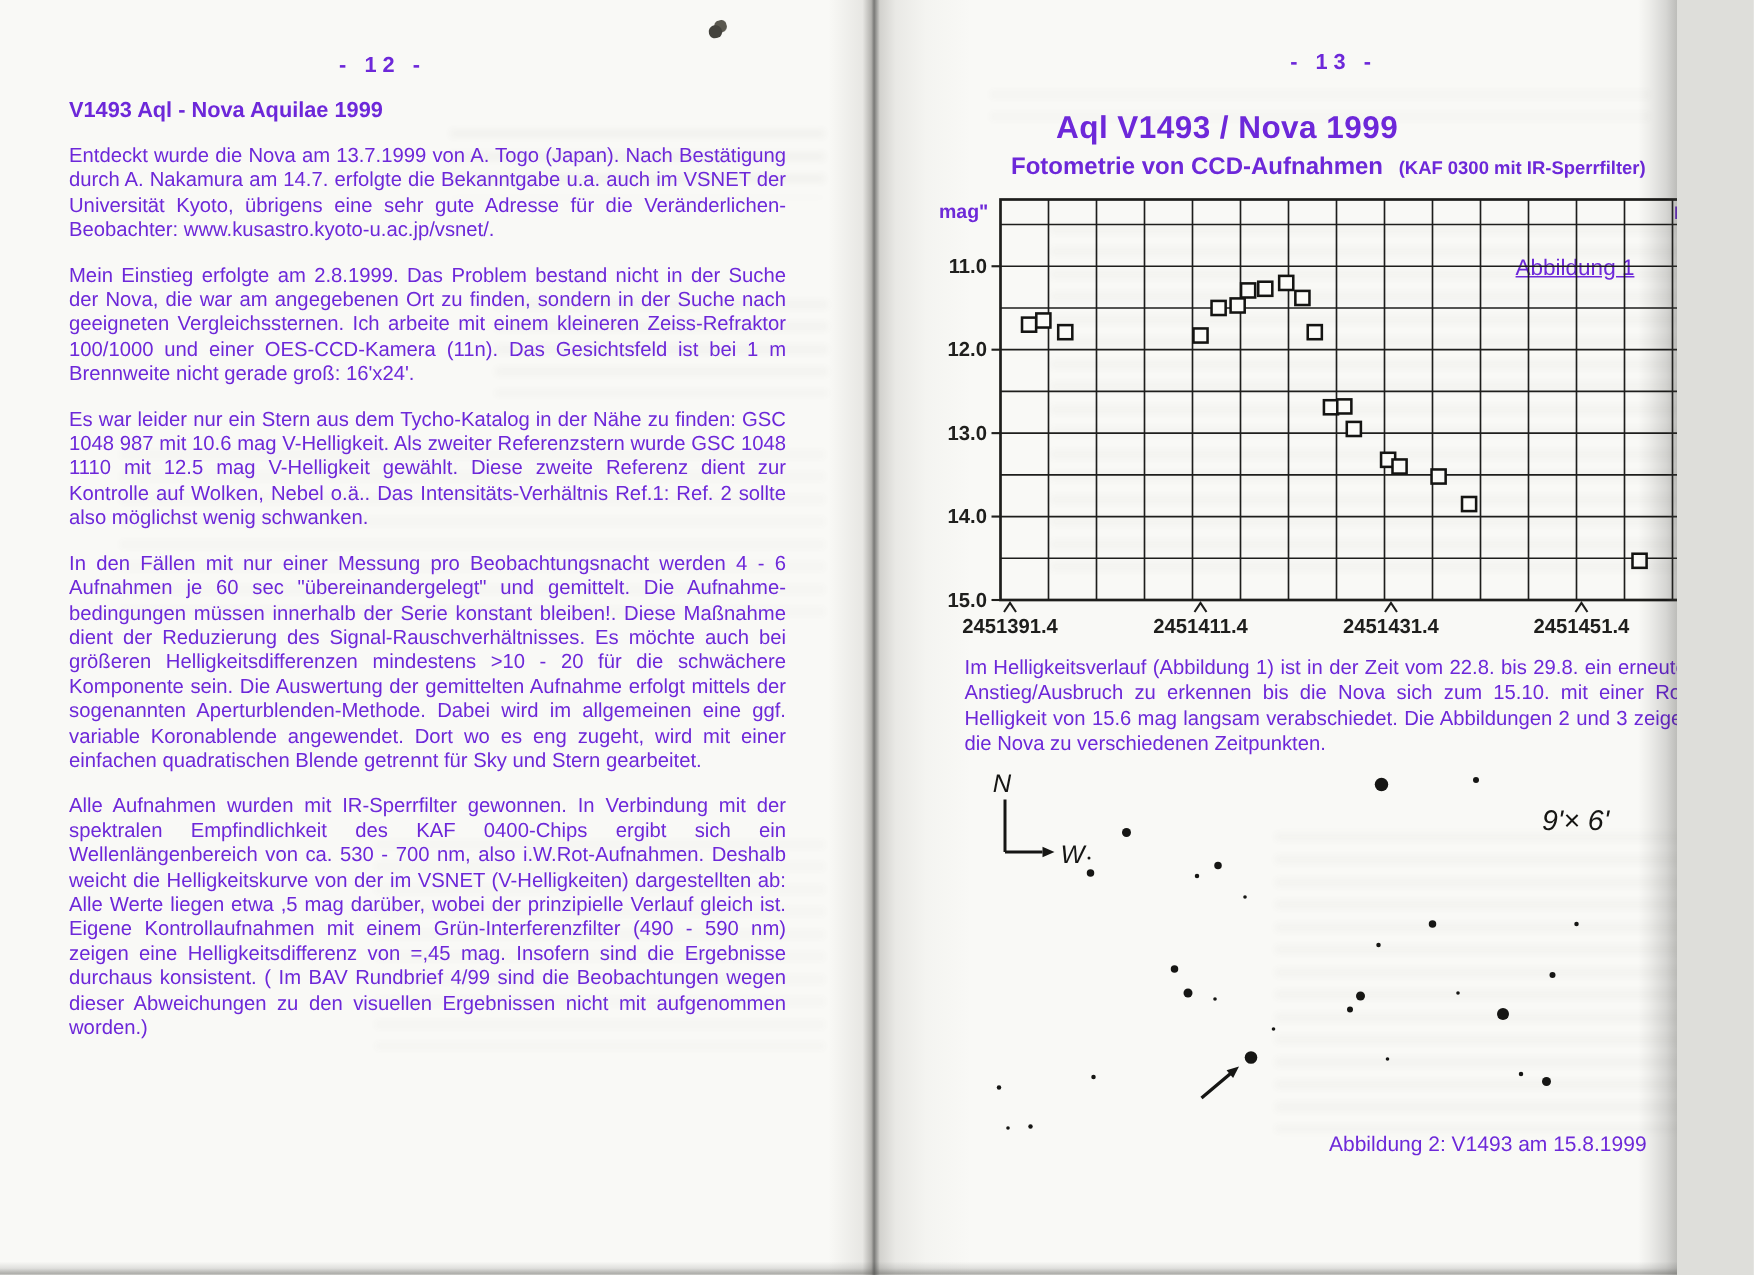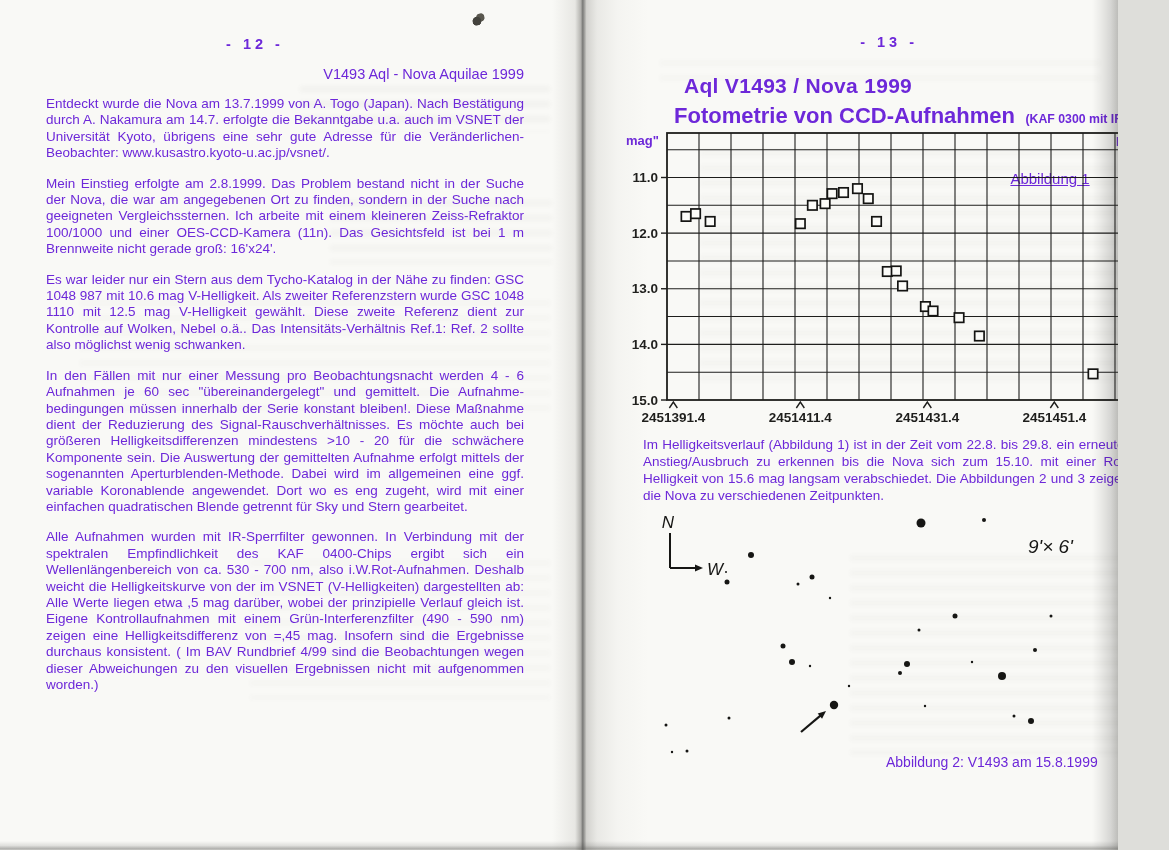--- a/index.html
+++ b/index.html
@@ -1,24 +1,24 @@
 <!DOCTYPE html>
 <html><head>
 <meta charset="utf-8">
 <style>
   html,body{margin:0;padding:0;background:#dededa;}
   .scan{position:relative;width:1080px;height:850px;background:#f9f9f6;overflow:hidden;
         font-family:"Liberation Sans",sans-serif;color:#6d28d9;padding-left:38px;}
   .abs{position:absolute;}
   .page-num{font-weight:bold;font-size:14.5px;letter-spacing:4px;text-align:center;width:120px;}
-  .article-title{font-weight:normal;font-size:14.5px;text-align:right;width:478px;}
+  .article-title{font-weight:bold;font-size:14.5px;text-align:left;width:478px;}
   .body-col{width:478px;}
   .para{text-align:justify;font-size:13.5px;line-height:16.4px;margin:0 0 14px 0;}
-  .chart-title{font-weight:bold;font-size:21px;letter-spacing:.3px;}
-  .chart-subtitle{font-weight:bold;font-size:22px;}
+  .chart-title{font-weight:bold;font-size:21px;letter-spacing:.3px;margin-left:20px;}
+  .chart-subtitle{font-weight:bold;font-size:16px;}
   .chart-subnote{font-weight:bold;font-size:12.3px;}
   .mag-label{font-weight:bold;font-size:13px;}
   .ptt-label{font-weight:bold;font-size:12px;width:30px;text-align:left;}
   .abb1-label{font-size:15px;width:110px;text-align:center;}
   .right-para{width:486px;text-align:justify;font-size:13.5px;line-height:17px;}
   .fig-caption{font-size:14px;}
   .ghost{filter:blur(2px);pointer-events:none;
          background:repeating-linear-gradient(rgba(95,95,88,.5) 0px, rgba(95,95,88,.5) 6px,
                     transparent 6px, transparent 15px);}
   .gutter{left:552px;top:0;width:96px;height:850px;pointer-events:none;

